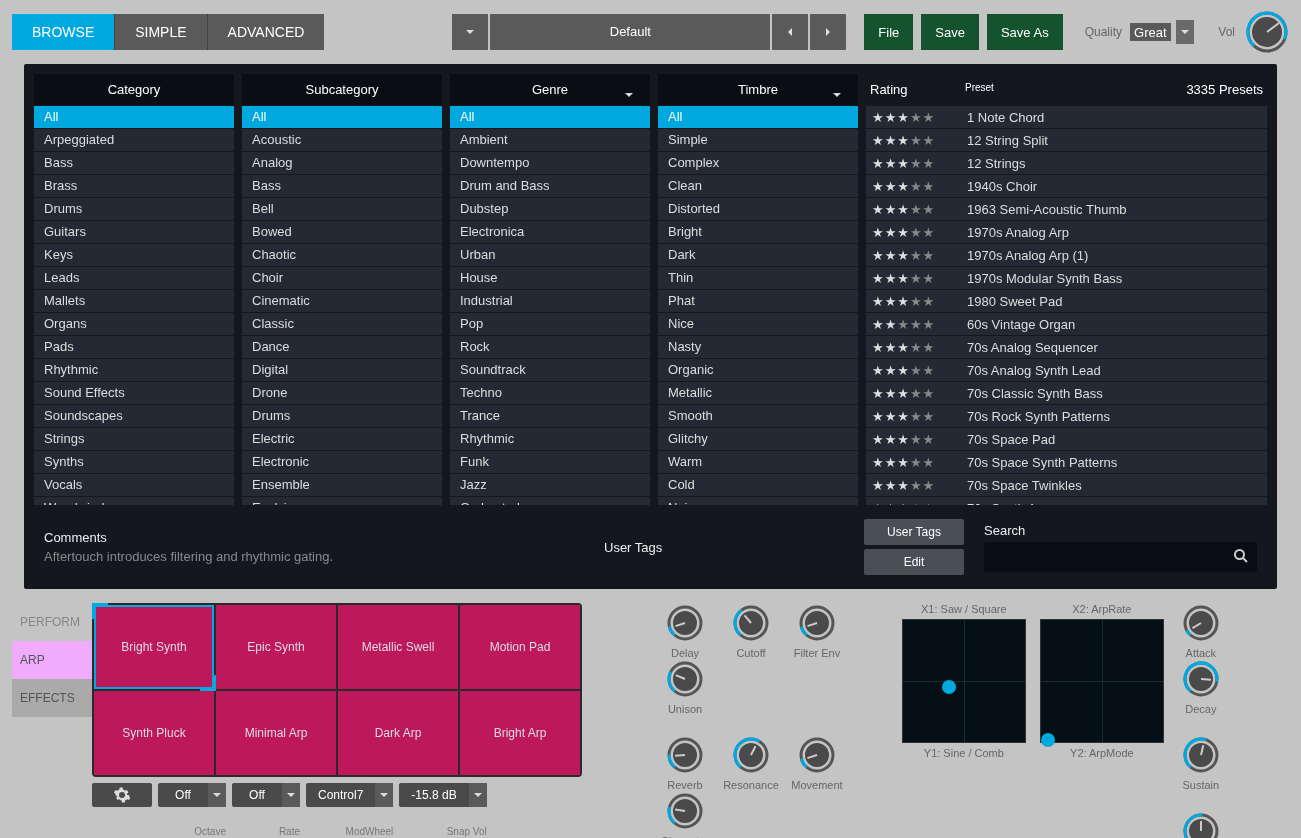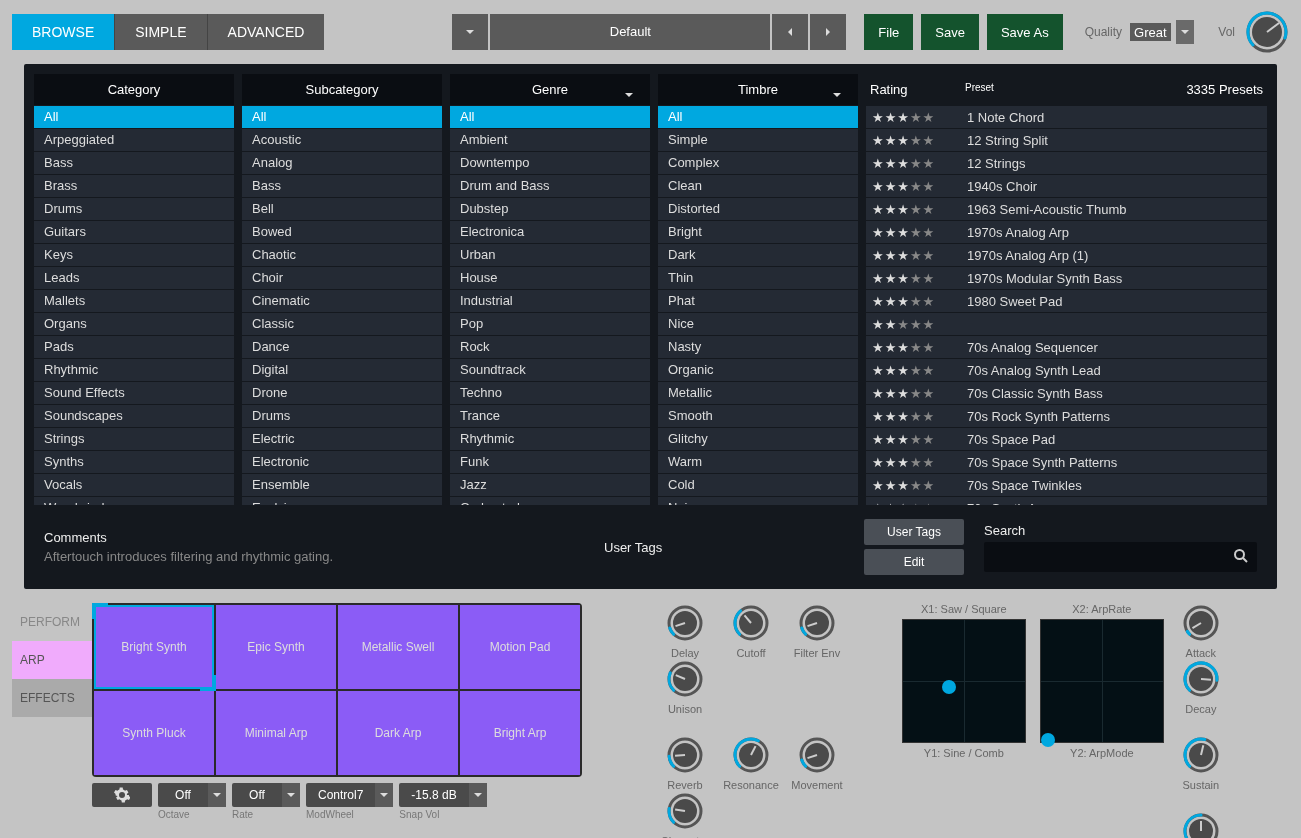--- a/index.html
+++ b/index.html
@@ -62,28 +62,28 @@
 .search-box { background: #0a0d12; height: 30px; position: relative; border-radius: 2px; }
 .search-box .mag { position: absolute; right: 8px; top: 6px; color: #aaa; }
 
 
 .bottom { display: flex; margin: 14px 12px 0 12px; gap: 0; }
 .side-tabs { flex: 0 0 80px; }
 .side-tab { color: #888; padding: 12px 8px; font-size: 12px; cursor: pointer; }
 .side-tab.on { background: #aaa; color: #444; }
 .perform-area { flex: 0 0 490px; }
 .pad-grid { display: grid; grid-template-columns: repeat(4, 1fr); gap: 2px; background: #2a2a2a; padding: 2px; border-radius: 4px; }
-.pad { background: #8b5cf6; color: #ddd; height: 84px; display: flex; align-items: center; justify-content: center; font-size: 12px; cursor: pointer; position: relative; text-align:center; padding:0 4px;}
+.pad { background: #be185d; color: #ddd; height: 84px; display: flex; align-items: center; justify-content: center; font-size: 12px; cursor: pointer; position: relative; text-align:center; padding:0 4px;}
 .pad.sel { box-shadow: inset 0 0 0 2px #00a8e0; }
 .pad.sel::before, .pad.sel::after { content:''; position:absolute; width:14px; height:14px; border:2px solid #00a8e0;}
 .pad.sel::before { top:-2px; left:-2px; border-right:none; border-bottom:none;}
 .pad.sel::after { bottom:-2px; right:-2px; border-left:none; border-top:none;}
 .controls-row { display: flex; gap: 6px; margin-top: 6px; align-items: flex-start;}
 .gear-btn { background: #4a4a4a; border: none; width: 60px; height: 24px; display: flex; align-items: center; justify-content: center; cursor: pointer; color:#ddd; border-radius:2px;}
-.sel-wrap { display: flex; flex-direction: column; align-items: flex-start;}
+.sel-wrap { display: flex; flex-direction: column; align-items: flex-end; gap: 17px;}
 .sel-box { background: #4a4a4a; color: #fff; height: 24px; display: flex; align-items: center; border-radius:2px;}
 .sel-box .v { padding: 0 12px; font-size: 12px; min-width:50px; text-align:center;}
 .sel-box .ar { background: #5a5a5a; width: 18px; height: 24px; display: flex; align-items: center; justify-content: center; }
 .sel-lbl { color: #777; font-size: 10px; margin-top: 2px; }
 
 .knob-area { display: flex; gap: 0; margin-left: 30px; flex-wrap: wrap; }
 .knob-col { display: flex; flex-direction: column; align-items: center; width: 66px; }
 .knob { width: 40px; height: 40px; position: relative; margin-bottom: 4px; }
 .knob svg { width: 40px; height: 40px; }
 .knob-lbl { color: #666; font-size: 11px; text-align:center;}
@@ -301,20 +301,21 @@
           <div class="preset-row">
             <span class="stars"><span class="on">★</span><span class="on">★</span><span class="on">★</span>★★</span>
             <span class="pname">1970s Modular Synth Bass</span>
           </div>
           <div class="preset-row">
             <span class="stars"><span class="on">★</span><span class="on">★</span><span class="on">★</span>★★</span>
             <span class="pname">1980 Sweet Pad</span>
           </div>
           <div class="preset-row">
             <span class="stars"><span class="on">★</span><span class="on">★</span>★★★</span>
+            <span class="pname">60s Vintage Organ</span>
           </div>
           <div class="preset-row">
             <span class="stars"><span class="on">★</span><span class="on">★</span><span class="on">★</span>★★</span>
             <span class="pname">70s Analog Sequencer</span>
           </div>
           <div class="preset-row">
             <span class="stars"><span class="on">★</span><span class="on">★</span><span class="on">★</span>★★</span>
             <span class="pname">70s Analog Synth Lead</span>
           </div>
           <div class="preset-row">

